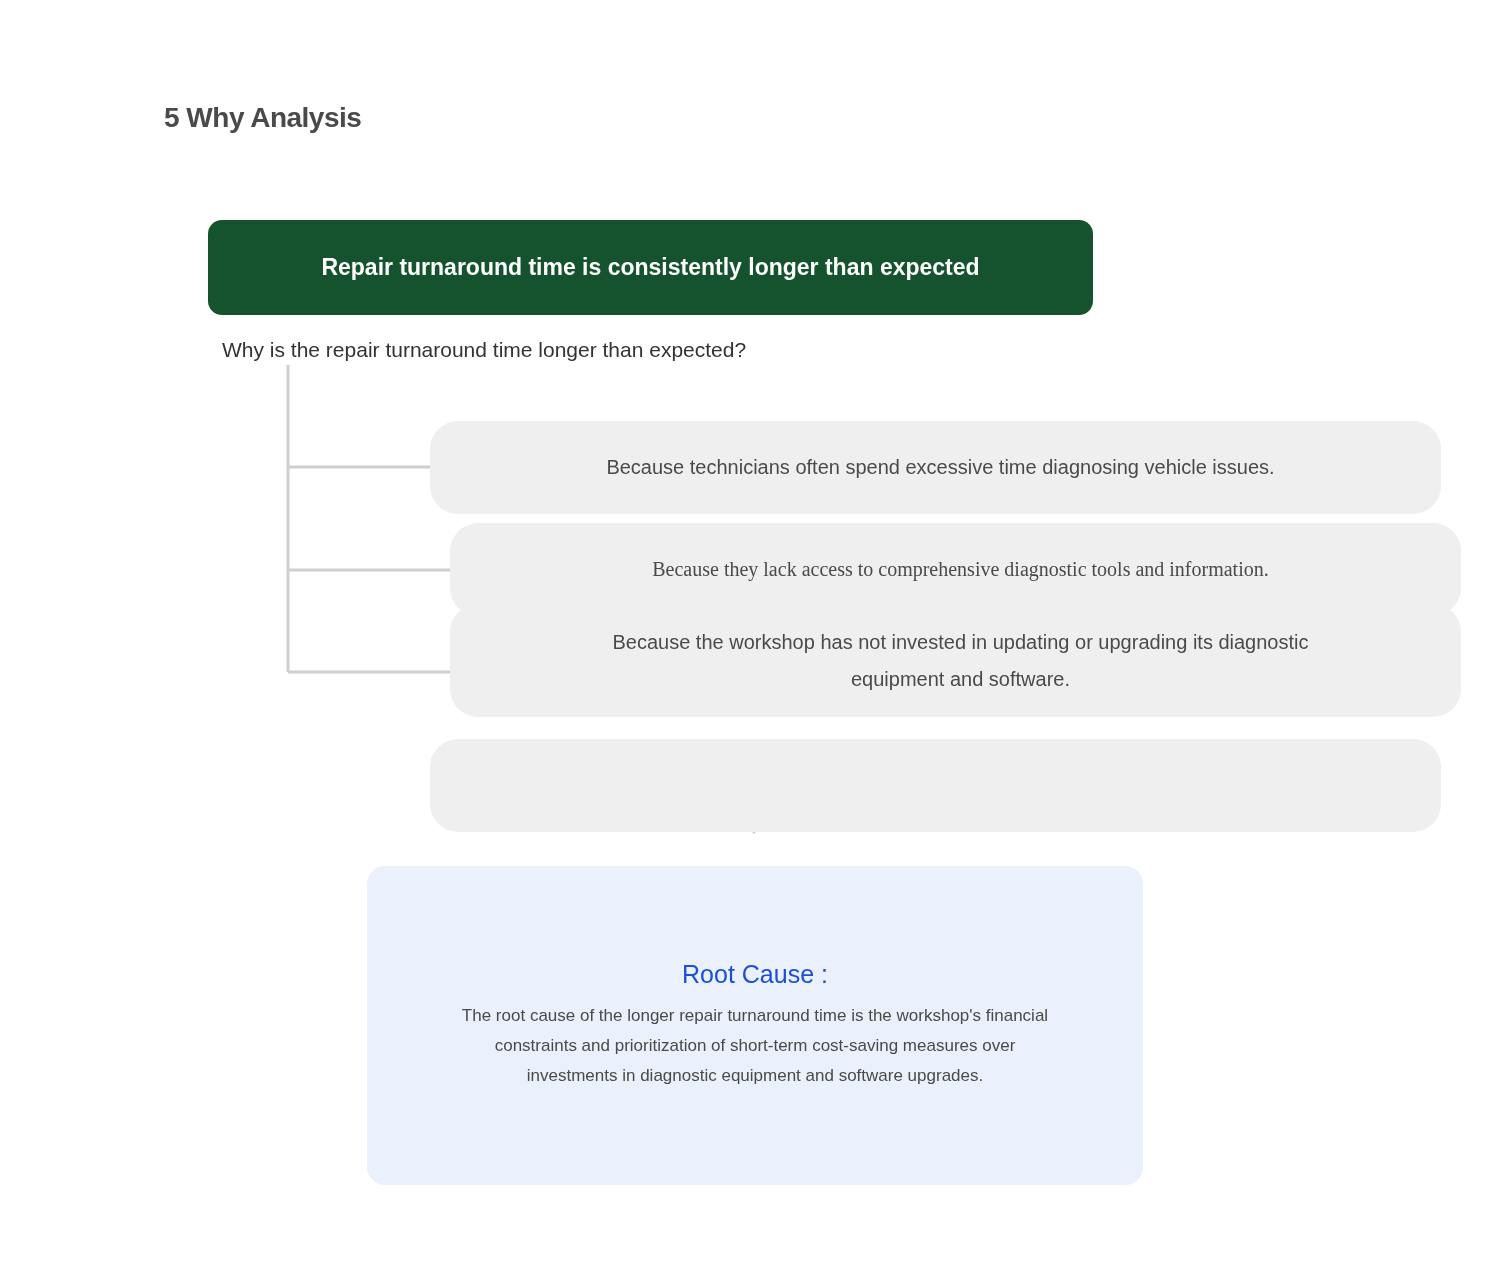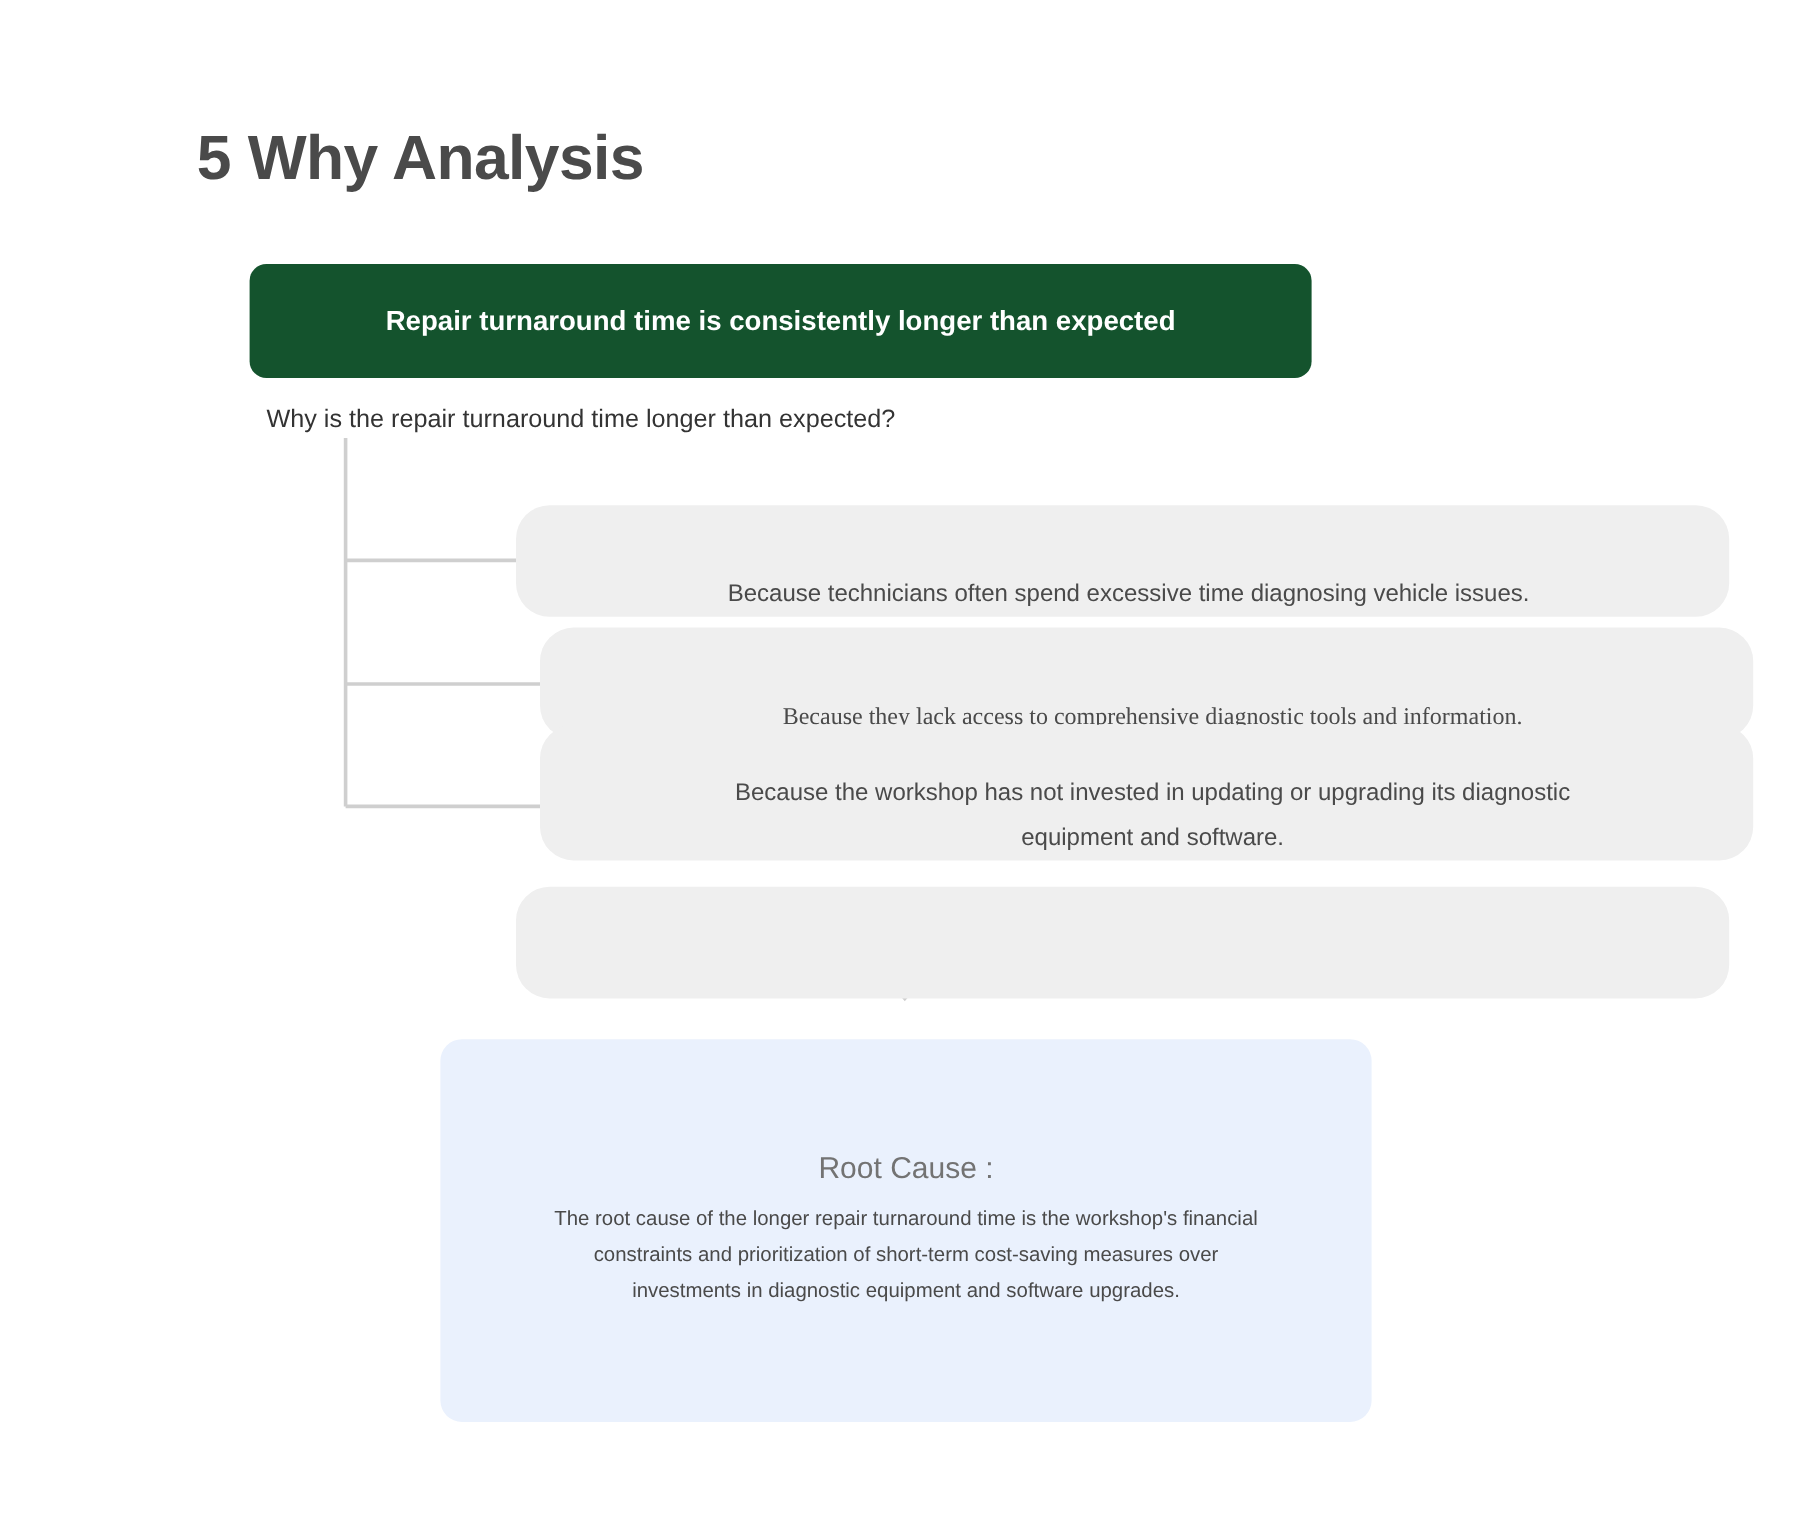--- a/index.html
+++ b/index.html
@@ -17,21 +17,21 @@
     position: relative;
     width: 1511px;
     height: 1265px;
   }
 
   
   #page-title {
     position: absolute;
     left: 164px;
     top: 101px;
-    font-size: 52px;
+    font-size: 28px;
     font-weight: bold;
     color: #4a4a4a;
     letter-spacing: -0.5px;
     line-height: 1.2;
     white-space: nowrap;
   }
 
   
   #problem-box {
     position: absolute;
@@ -74,21 +74,21 @@
     height: 1265px;
     pointer-events: none;
   }
 
   
   .why-box {
     position: absolute;
     background: #efefef;
     border-radius: 28px;
     display: flex;
-    align-items: flex-end;
+    align-items: center;
     justify-content: center;
     box-sizing: border-box;
   }
   .why-box .label {
     font-size: 20px;
     color: #4a4a4a;
     text-align: center;
     line-height: 1.85;
     padding: 0 110px 0 120px;
   }
@@ -109,21 +109,21 @@
     border-radius: 18px;
     box-sizing: border-box;
     display: flex;
     flex-direction: column;
     align-items: center;
     justify-content: center;
     padding: 0 30px;
   }
   #root-cause-box .rc-title {
     font-size: 25px;
-    color: #737373;
+    color: #1d4ed8;
     font-weight: normal;
     margin-bottom: 12px;
   }
   #root-cause-box .rc-body {
     font-size: 17px;
     color: #4a4a4a;
     text-align: center;
     line-height: 1.78;
     max-width: 600px;
   }

